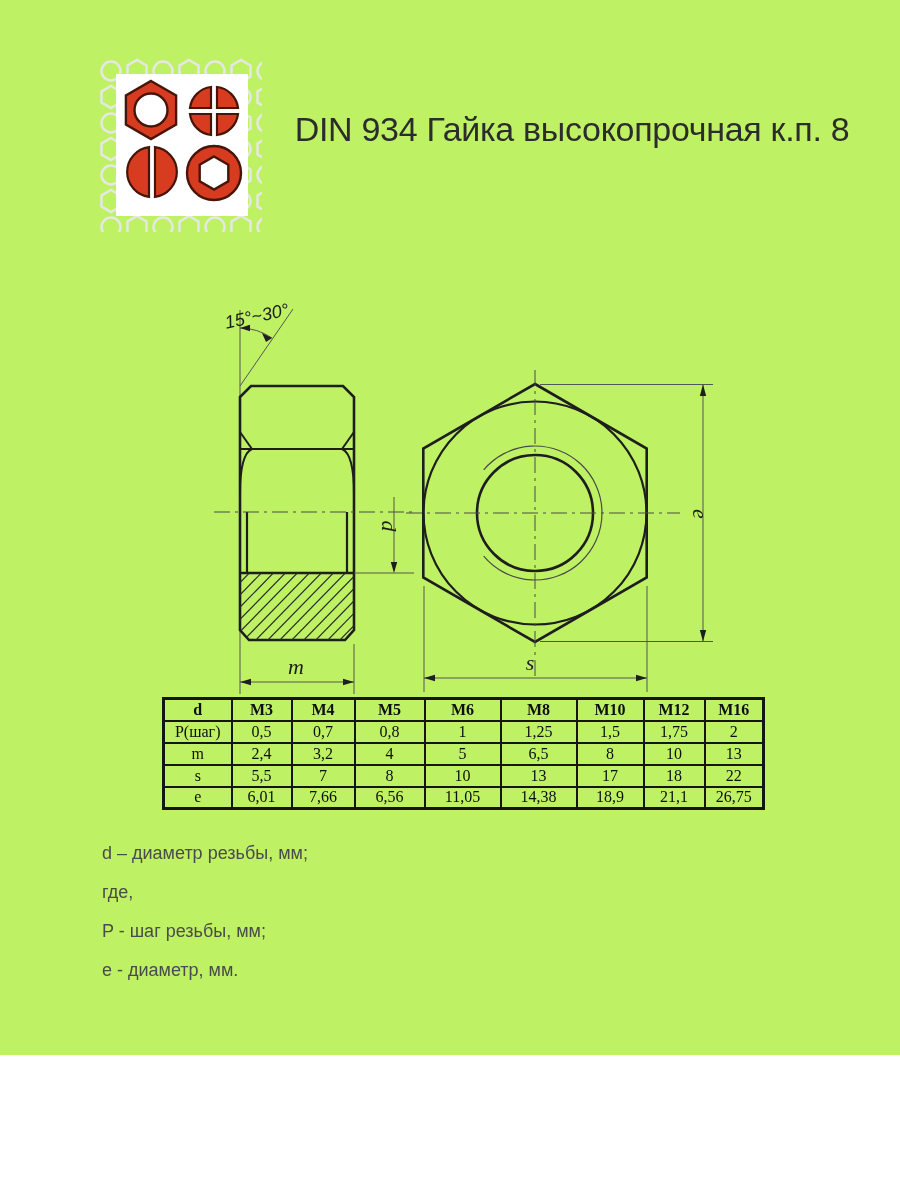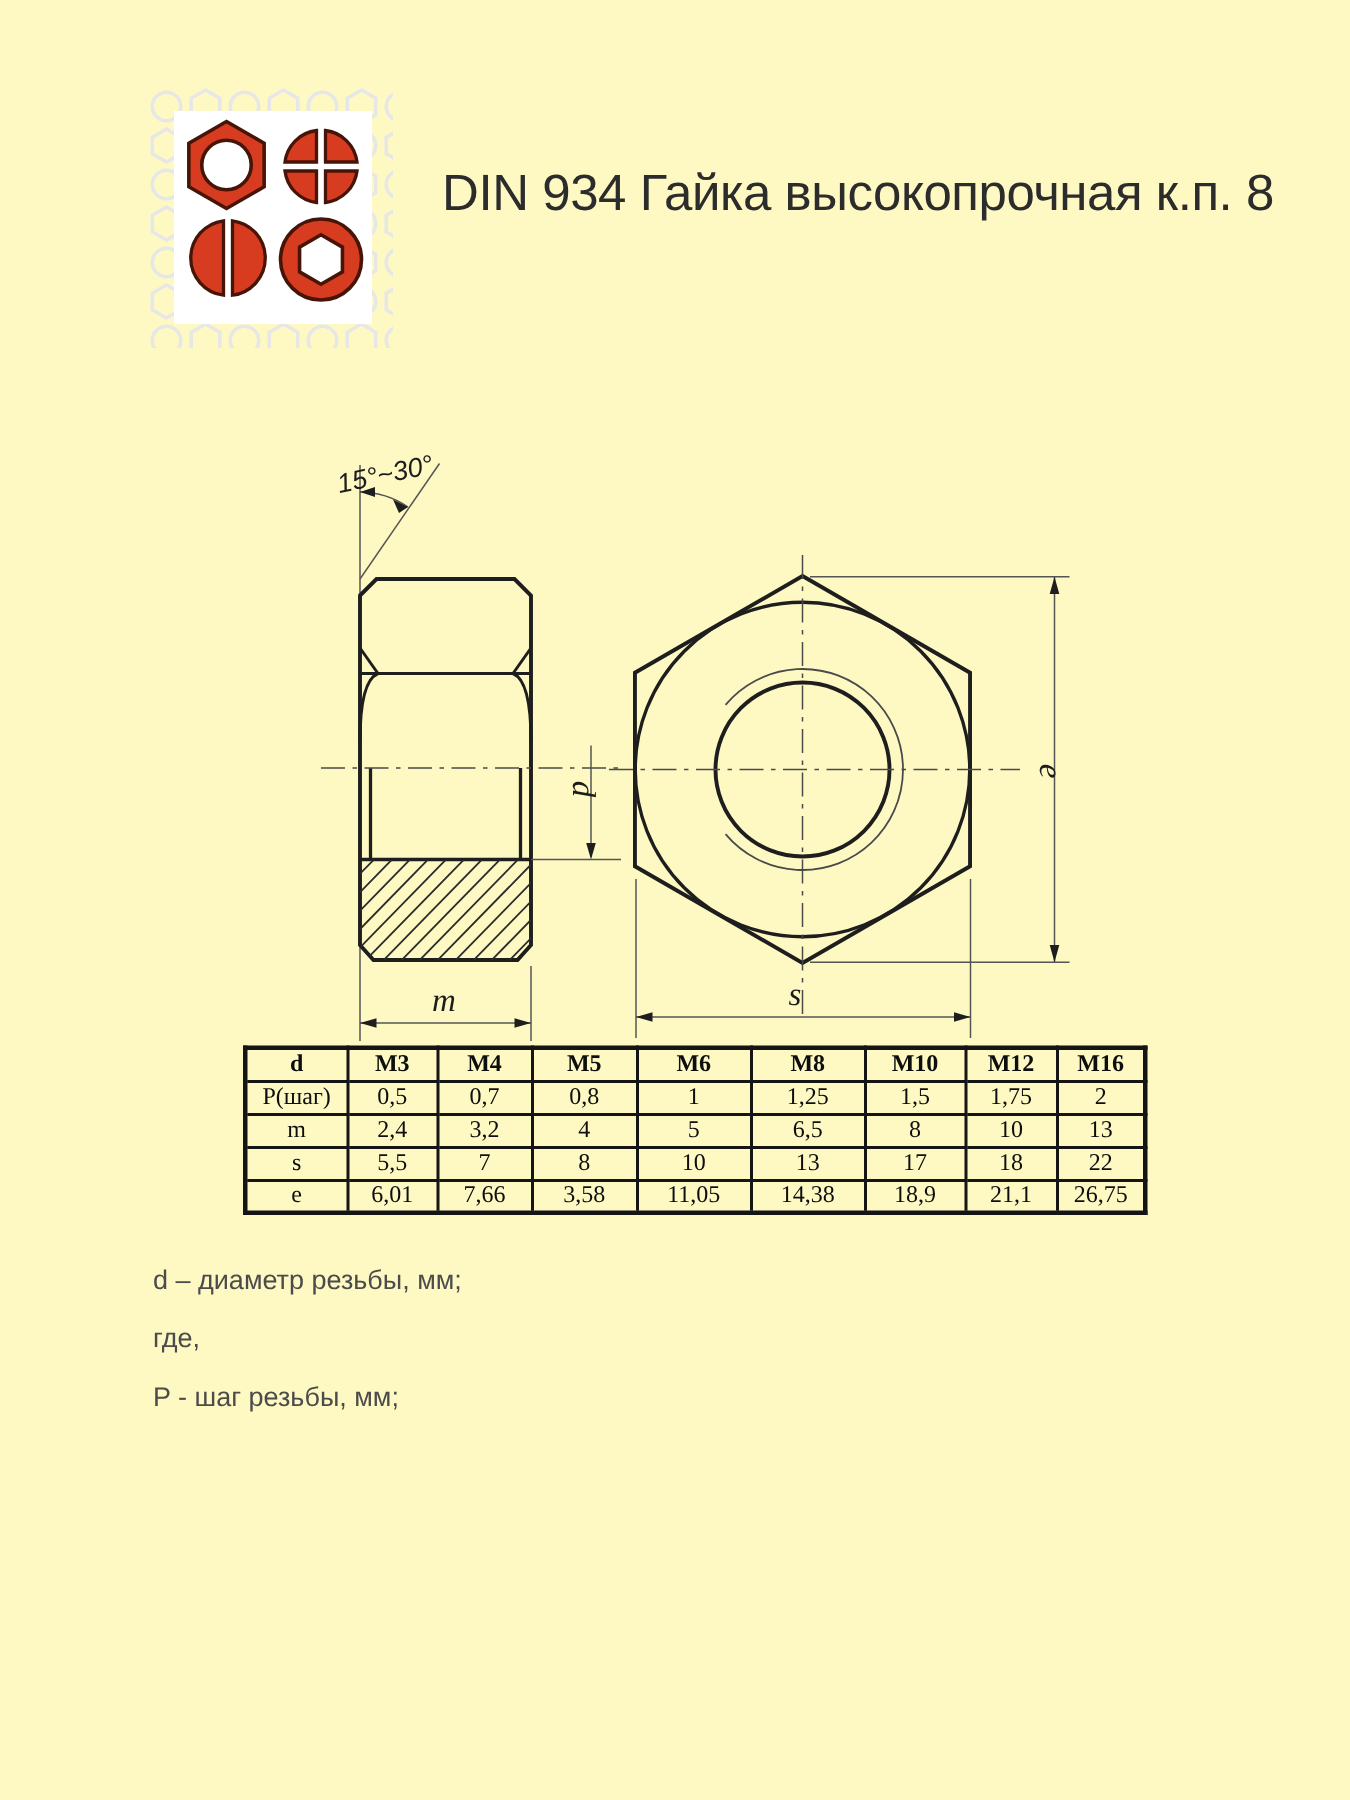--- a/index.html
+++ b/index.html
@@ -1,17 +1,17 @@
 <!DOCTYPE html>
 <html><head>
 <meta charset="utf-8">
 <style>
   * { margin:0; padding:0; box-sizing:border-box; }
   body { background:#ffffff; font-family:"Liberation Sans","DejaVu Sans",sans-serif; }
-  .page { position:relative; width:900px; height:1200px; background:#fef9c3; overflow:hidden; }
+  .page { position:relative; width:900px; height:1055px; background:#bef264; overflow:hidden; }
 
   .logo-svg { position:absolute; left:98px; top:58px; }
 
   .title-block { position:absolute; left:272px; top:106px; width:600px; text-align:center; }
   .title-line { font-size:34px; line-height:46px; color:#2c2c2c; letter-spacing:-0.3px; white-space:nowrap; }
 
   .drawing-svg { position:absolute; left:160px; top:280px; }
 
   .spec-table { position:absolute; left:162px; top:697px; border-collapse:collapse;
                 font-family:"Liberation Serif","DejaVu Serif",serif; color:#0e0e0e; }
@@ -225,29 +225,30 @@
         <td>10</td>
         <td>13</td>
         <td>17</td>
         <td>18</td>
         <td>22</td>
       </tr>
       <tr>
         <td>e</td>
         <td>6,01</td>
         <td>7,66</td>
-        <td>3,58</td>
+        <td>6,56</td>
         <td>11,05</td>
         <td>14,38</td>
         <td>18,9</td>
         <td>21,1</td>
         <td>26,75</td>
       </tr>
     </tbody>
   </table>
 
   <div class="legend">
     <div>d – диаметр резьбы, мм;</div>
     <div>где,</div>
     <div>P - шаг резьбы, мм;</div>
+    <div>e -  диаметр, мм.</div>
   </div>
 
 </div>
 
 </body></html>

